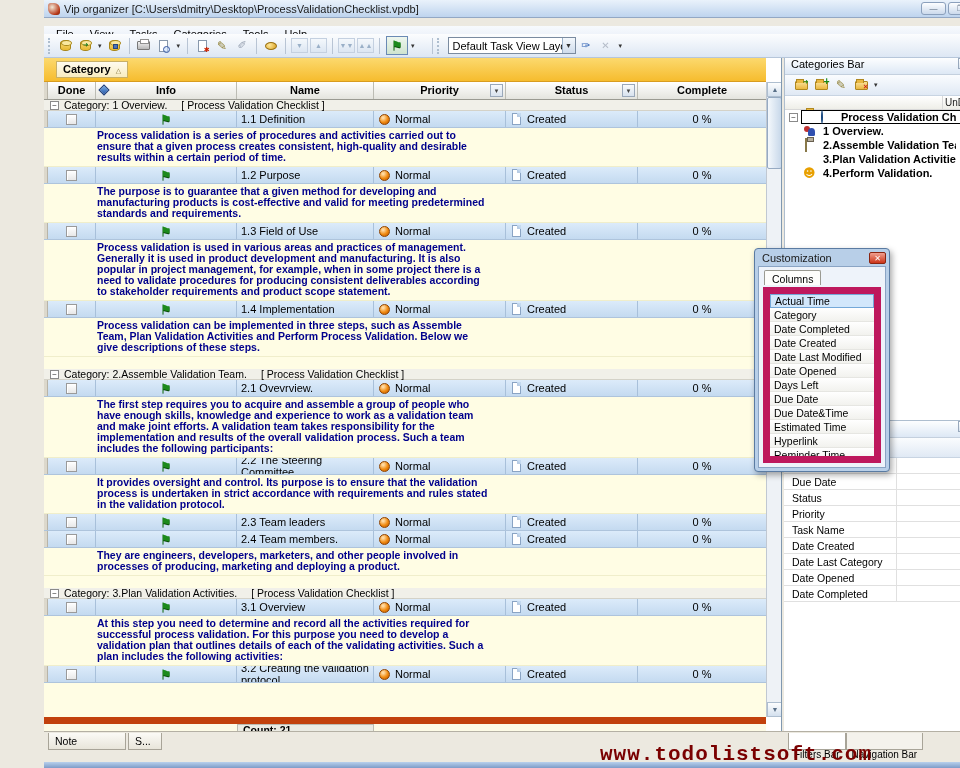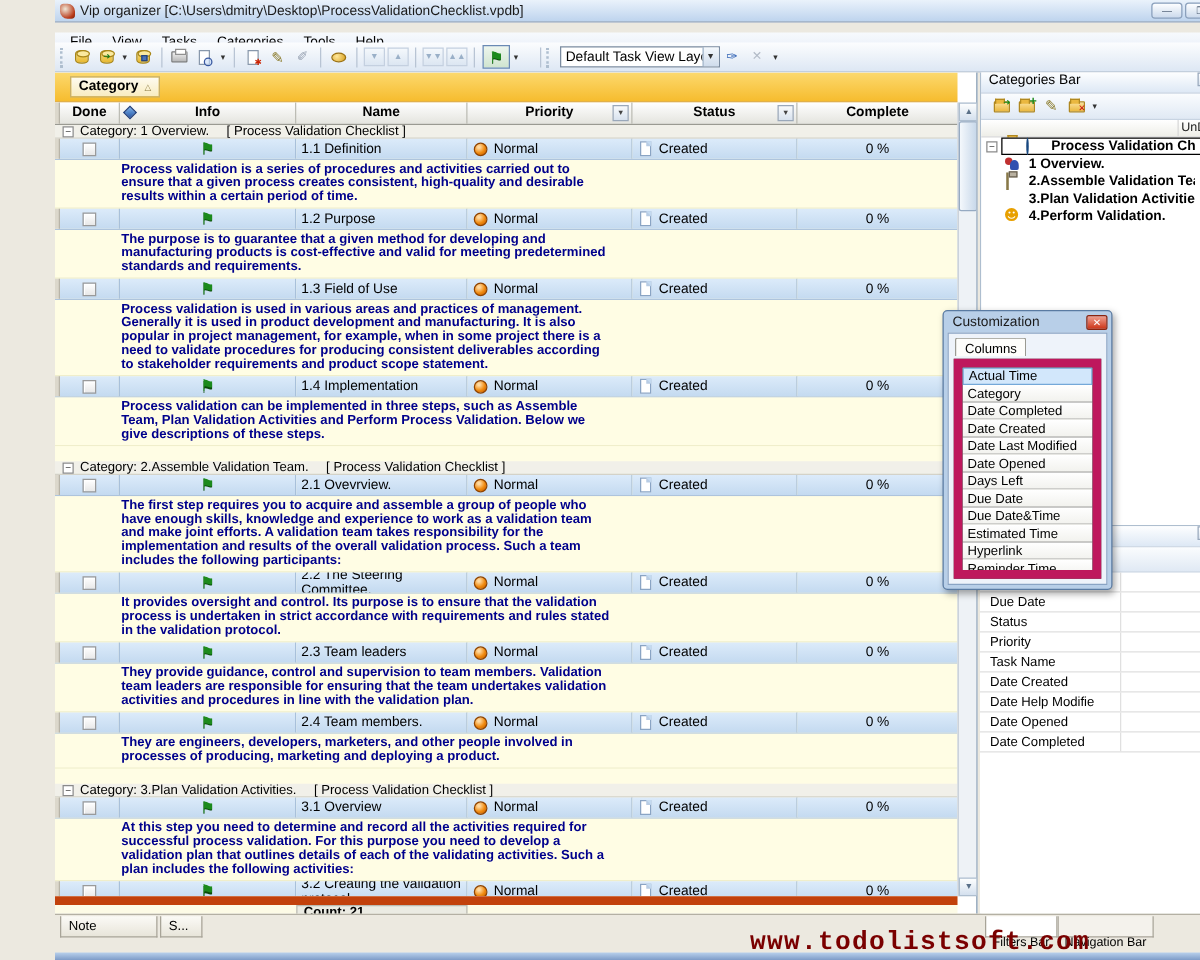--- a/index.html
+++ b/index.html
@@ -425,23 +425,20 @@
           <span class="ico-ball"></span>
           <span>Normal</span>
         </span>
         <span class="tcell c-status">
           <span class="ico-doc"></span>
           <span>Created</span>
         </span>
         <span class="tcell center c-complete" style="border-right: none;">
           <span>0 %</span>
         </span>
-      </div>
-      <div class="row-desc">
-        <div class="dtext">They provide guidance, control and supervision to team members. Validation team leaders are responsible for ensuring that the team undertakes validation activities and procedures in line with the validation plan.</div>
       </div>
       <div class="row-task">
         <span class="lstrip"></span>
         <span class="tcell center c-done">
           <span class="checkbox"></span>
         </span>
         <span class="tcell center c-info">
           <span class="ico-flag glyph">⚑</span>
         </span>
         <span class="tcell c-name">
@@ -639,21 +636,21 @@
       <div class="f-row">
         <span class="f-label">Task Name</span>
         <span class="f-val"></span>
       </div>
       <div class="f-row">
         <span class="f-label">Date Created</span>
         <span class="f-val"></span>
         <span class="f-dd">▼</span>
       </div>
       <div class="f-row">
-        <span class="f-label">Date Help Modifie</span>
+        <span class="f-label">Date Last Category</span>
         <span class="f-val"></span>
         <span class="f-dd">▼</span>
       </div>
       <div class="f-row">
         <span class="f-label">Date Opened</span>
         <span class="f-val"></span>
         <span class="f-dd">▼</span>
       </div>
       <div class="f-row">
         <span class="f-label">Date Completed</span>

